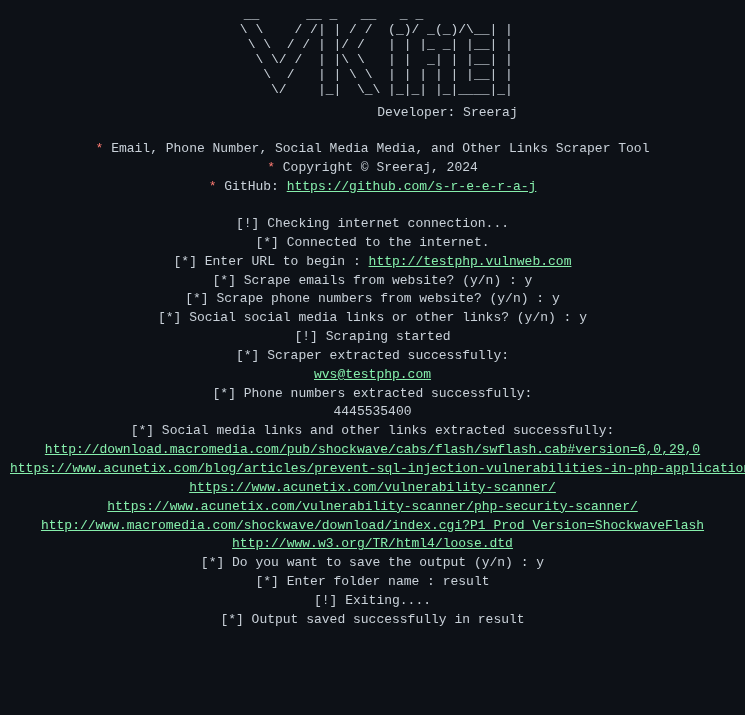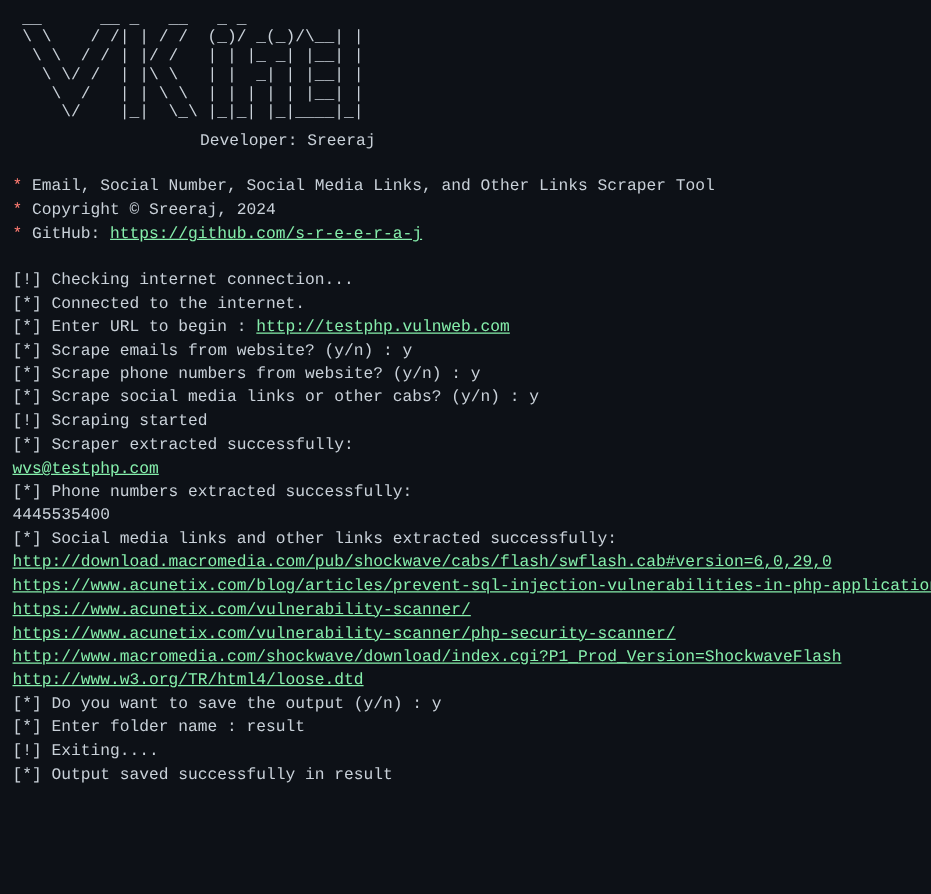--- a/index.html
+++ b/index.html
@@ -1,18 +1,19 @@
 <!DOCTYPE html>
 <html><head>
   <meta charset="utf-8">
   <style>
     * {
       margin: 0;
       padding: 0;
       box-sizing: border-box;
+      text-align: center;
     }
     body {
       background-color: #0d1117;
       color: #c9d1d9;
       font-family: 'Consolas', 'Monaco', 'Courier New', monospace;
       font-size: 13px;
       padding: 8px 10px;
       line-height: 1.45;
       width: 745px;
     }
@@ -52,32 +53,32 @@
 <pre class="ascii-art"> __      __ _   __   _ _           
  \ \    / /| | / /  (_)/ _(_)/\__| |
   \ \  / / | |/ /   | | |_ _| |__| |
    \ \/ /  | |\ \   | |  _| | |__| |
     \  /   | | \ \  | | | | | |__| |
      \/    |_|  \_\ |_|_| |_|____|_|</pre>
 
 <div class="developer">Developer: Sreeraj</div>
 
 <div class="info-block">
-  <div class="output-line"><span class="star">*</span> <span>Email, Social Number, Social Media Links, and Other Links Scraper Tool</span></div>
+  <div class="output-line"><span class="star">*</span> <span>Email, Phone Number, Social Media Media, and Other Links Scraper Tool</span></div>
   <div class="output-line"><span class="star">*</span> <span>Copyright © Sreeraj, 2024</span></div>
   <div class="output-line"><span class="star">*</span> <span>GitHub: </span><a class="link">https://github.com/s-r-e-e-r-a-j</a></div>
 </div>
 
 <div class="section-break">
   <div class="output-line">[!] Checking internet connection...</div>
   <div class="output-line">[*] Connected to the internet.</div>
   <div class="output-line"><span>[*] Enter URL to begin : </span><a class="link">http://testphp.vulnweb.com</a></div>
   <div class="output-line">[*] Scrape emails from website? (y/n) : y</div>
   <div class="output-line">[*] Scrape phone numbers from website? (y/n) : y</div>
-  <div class="output-line">[*] Scrape social media links or other cabs? (y/n) : y</div>
+  <div class="output-line">[*] Social social media links or other links? (y/n) : y</div>
   <div class="output-line">[!] Scraping started</div>
   <div class="output-line">[*] Scraper extracted successfully:</div>
   <div class="output-line"><a class="link">wvs@testphp.com</a></div>
   <div class="output-line">[*] Phone numbers extracted successfully:</div>
   <div class="output-line">4445535400</div>
   <div class="output-line">[*] Social media links and other links extracted successfully:</div>
   <div class="output-line"><a class="link">http://download.macromedia.com/pub/shockwave/cabs/flash/swflash.cab#version=6,0,29,0</a></div>
   <div class="output-line"><a class="link">https://www.acunetix.com/blog/articles/prevent-sql-injection-vulnerabilities-in-php-applications/</a></div>
   <div class="output-line"><a class="link">https://www.acunetix.com/vulnerability-scanner/</a></div>
   <div class="output-line"><a class="link">https://www.acunetix.com/vulnerability-scanner/php-security-scanner/</a></div>

